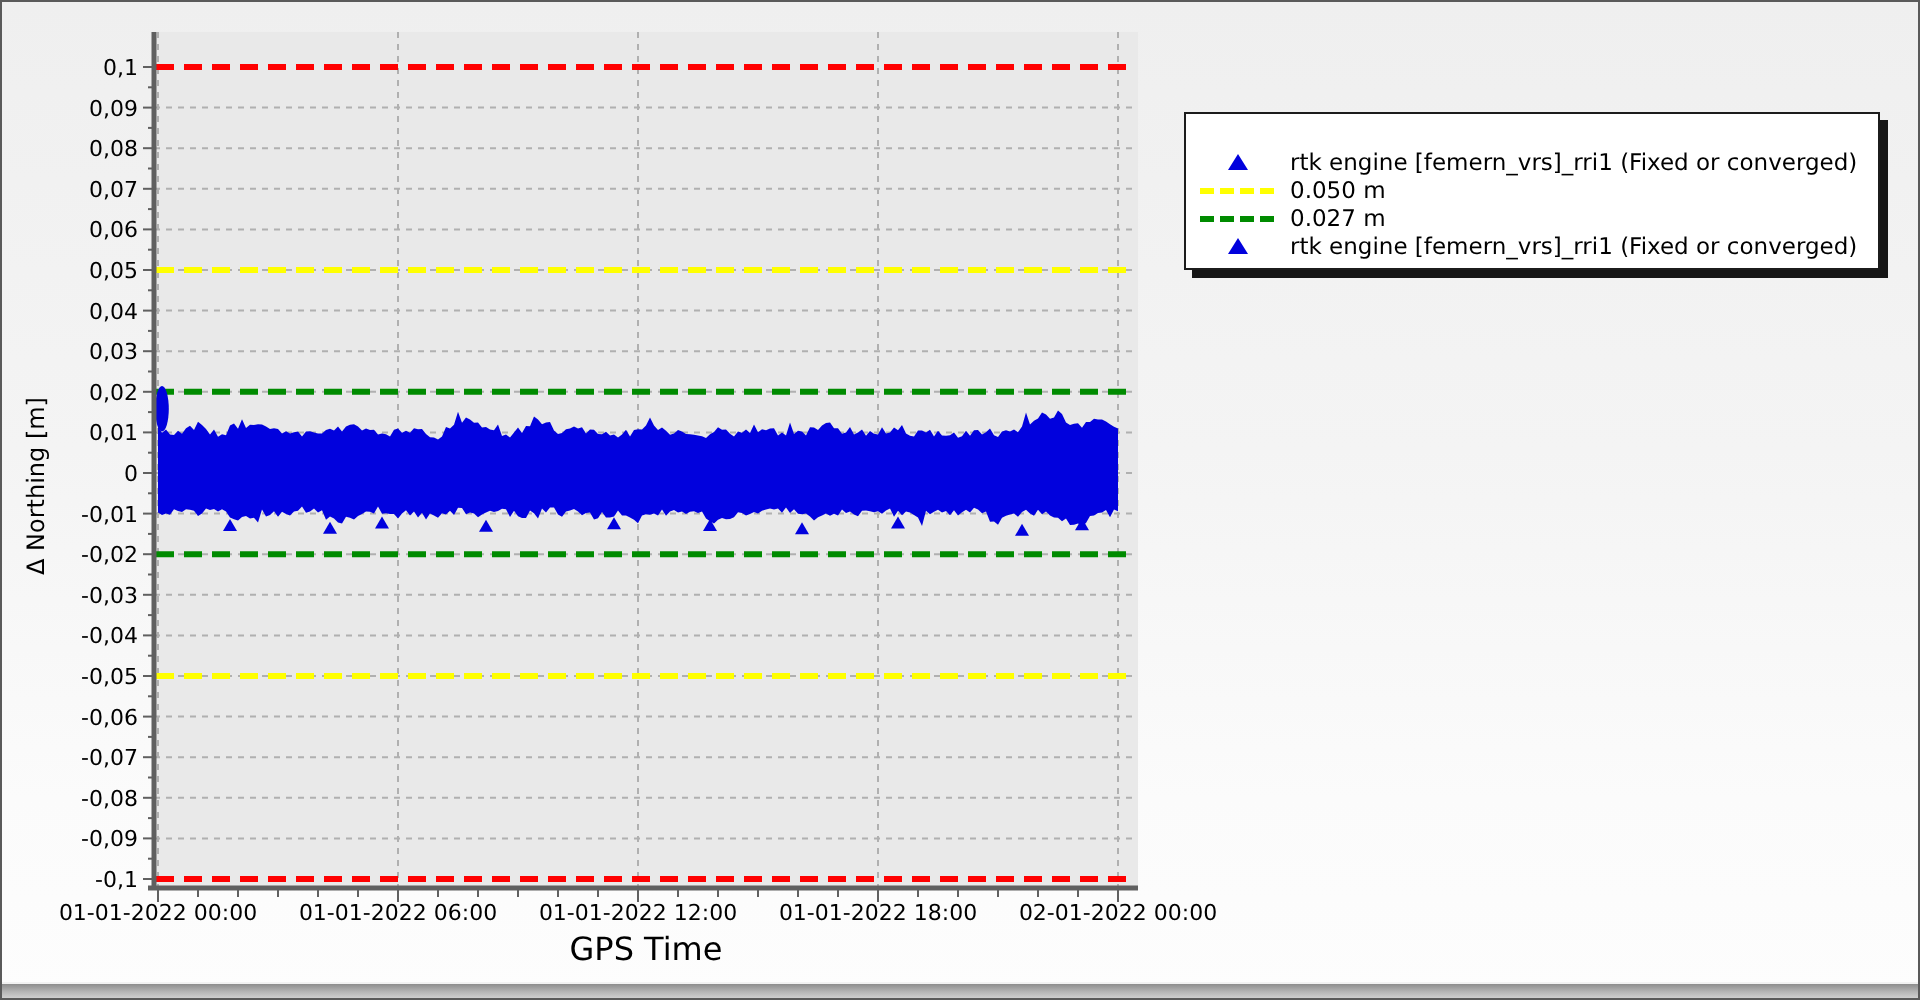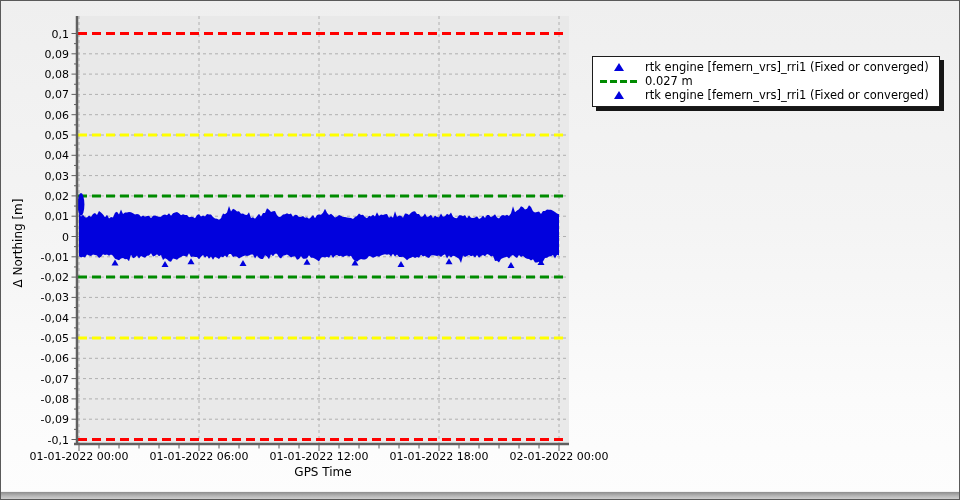--- a/index.html
+++ b/index.html
@@ -9,26 +9,26 @@
     background:linear-gradient(180deg,#efefef 0%,#f4f4f4 45%,#fbfbfb 80%,#fdfdfd 100%);
   }
   #chart-svg{position:absolute;left:0;top:0;}
   .ylabel{
     position:absolute;left:-38px;top:234px;width:112px;height:16px;
     text-align:center;font-size:12px;color:#000;transform:rotate(-90deg);
     white-space:nowrap;
   }
   .xlabel{
     position:absolute;left:76px;top:464px;width:492px;text-align:center;
-    font-size:12px;color:#000;
+    font-size:16px;color:#000;
   }
   .legend{
     position:absolute;left:591px;top:55px;background:#ffffff;
     border:1px solid #1c1c1c;box-shadow:4px 4px 0 #161616;
-    padding:3px 10px 4px 0;z-index:2;white-space:nowrap;
+    padding:17px 10px 4px 0;z-index:2;white-space:nowrap;
   }
   .legend-row{display:flex;align-items:center;height:14px;}
   .legend-marker{width:52px;display:flex;justify-content:center;align-items:center;flex-shrink:0;}
   .legend-label{font-size:11.5px;color:#000;}
   .tri{width:0;height:0;border-left:5px solid transparent;border-right:5px solid transparent;}
   .dashes{width:38px;height:3px;}
   .bottom-bar{
     position:absolute;left:0;right:0;bottom:0;height:7px;
     background:linear-gradient(180deg,#8d8d8d 0%,#b5b5b5 55%,#cfcfcf 100%);
     border-top:1px solid #f2f2f2;z-index:3;
@@ -191,20 +191,26 @@
   <div class="xlabel">GPS Time</div>
   <div id="legend" class="legend">
       <div class="legend-row">
         <span class="legend-marker">
           <span class="tri" style="border-bottom: 8px solid rgb(1, 1, 221);"></span>
         </span>
         <span class="legend-label">rtk engine [femern_vrs]_rri1 (Fixed or converged)</span>
       </div>
       <div class="legend-row">
         <span class="legend-marker">
+          <span class="dashes" style="background: repeating-linear-gradient(90deg, rgb(255, 255, 0) 0px, rgb(255, 255, 0) 7px, transparent 7px, transparent 10px);"></span>
+        </span>
+        <span class="legend-label">0.050 m</span>
+      </div>
+      <div class="legend-row">
+        <span class="legend-marker">
           <span class="dashes" style="background: repeating-linear-gradient(90deg, rgb(0, 139, 0) 0px, rgb(0, 139, 0) 7px, transparent 7px, transparent 10px);"></span>
         </span>
         <span class="legend-label">0.027 m</span>
       </div>
       <div class="legend-row">
         <span class="legend-marker">
           <span class="tri" style="border-bottom: 8px solid rgb(1, 1, 221);"></span>
         </span>
         <span class="legend-label">rtk engine [femern_vrs]_rri1 (Fixed or converged)</span>
       </div>

